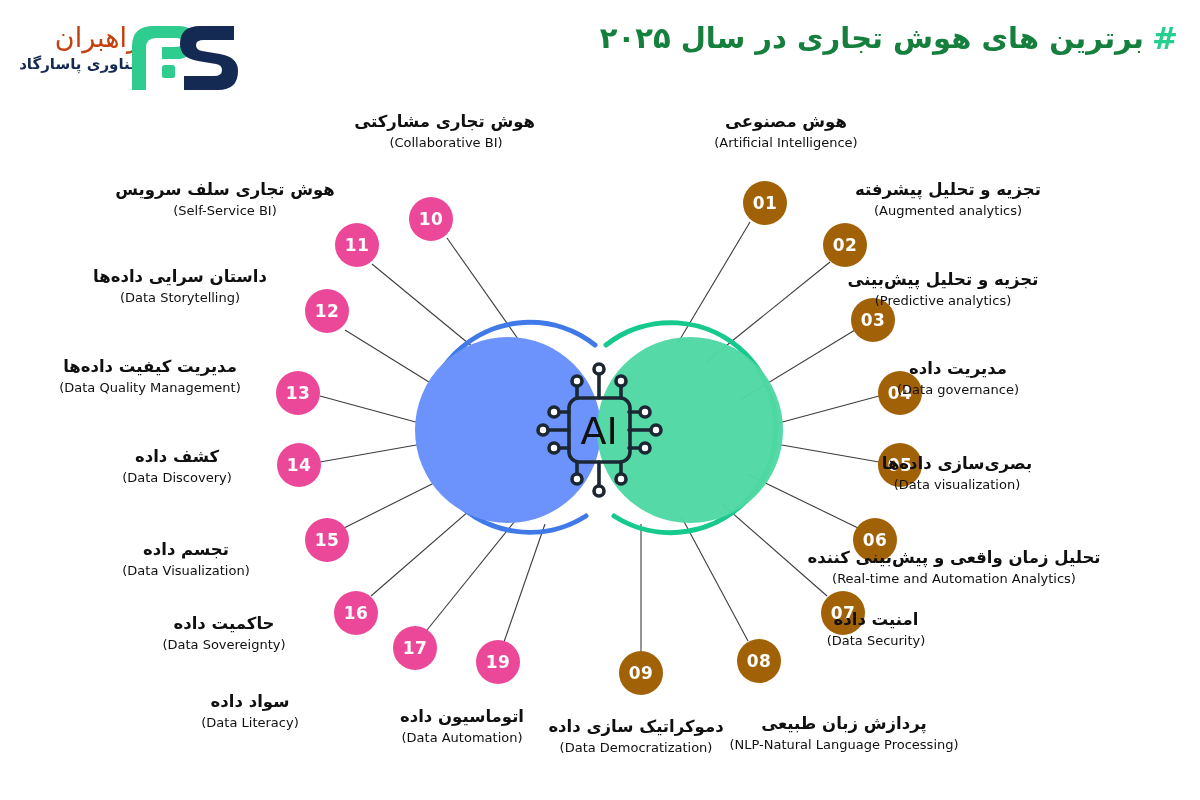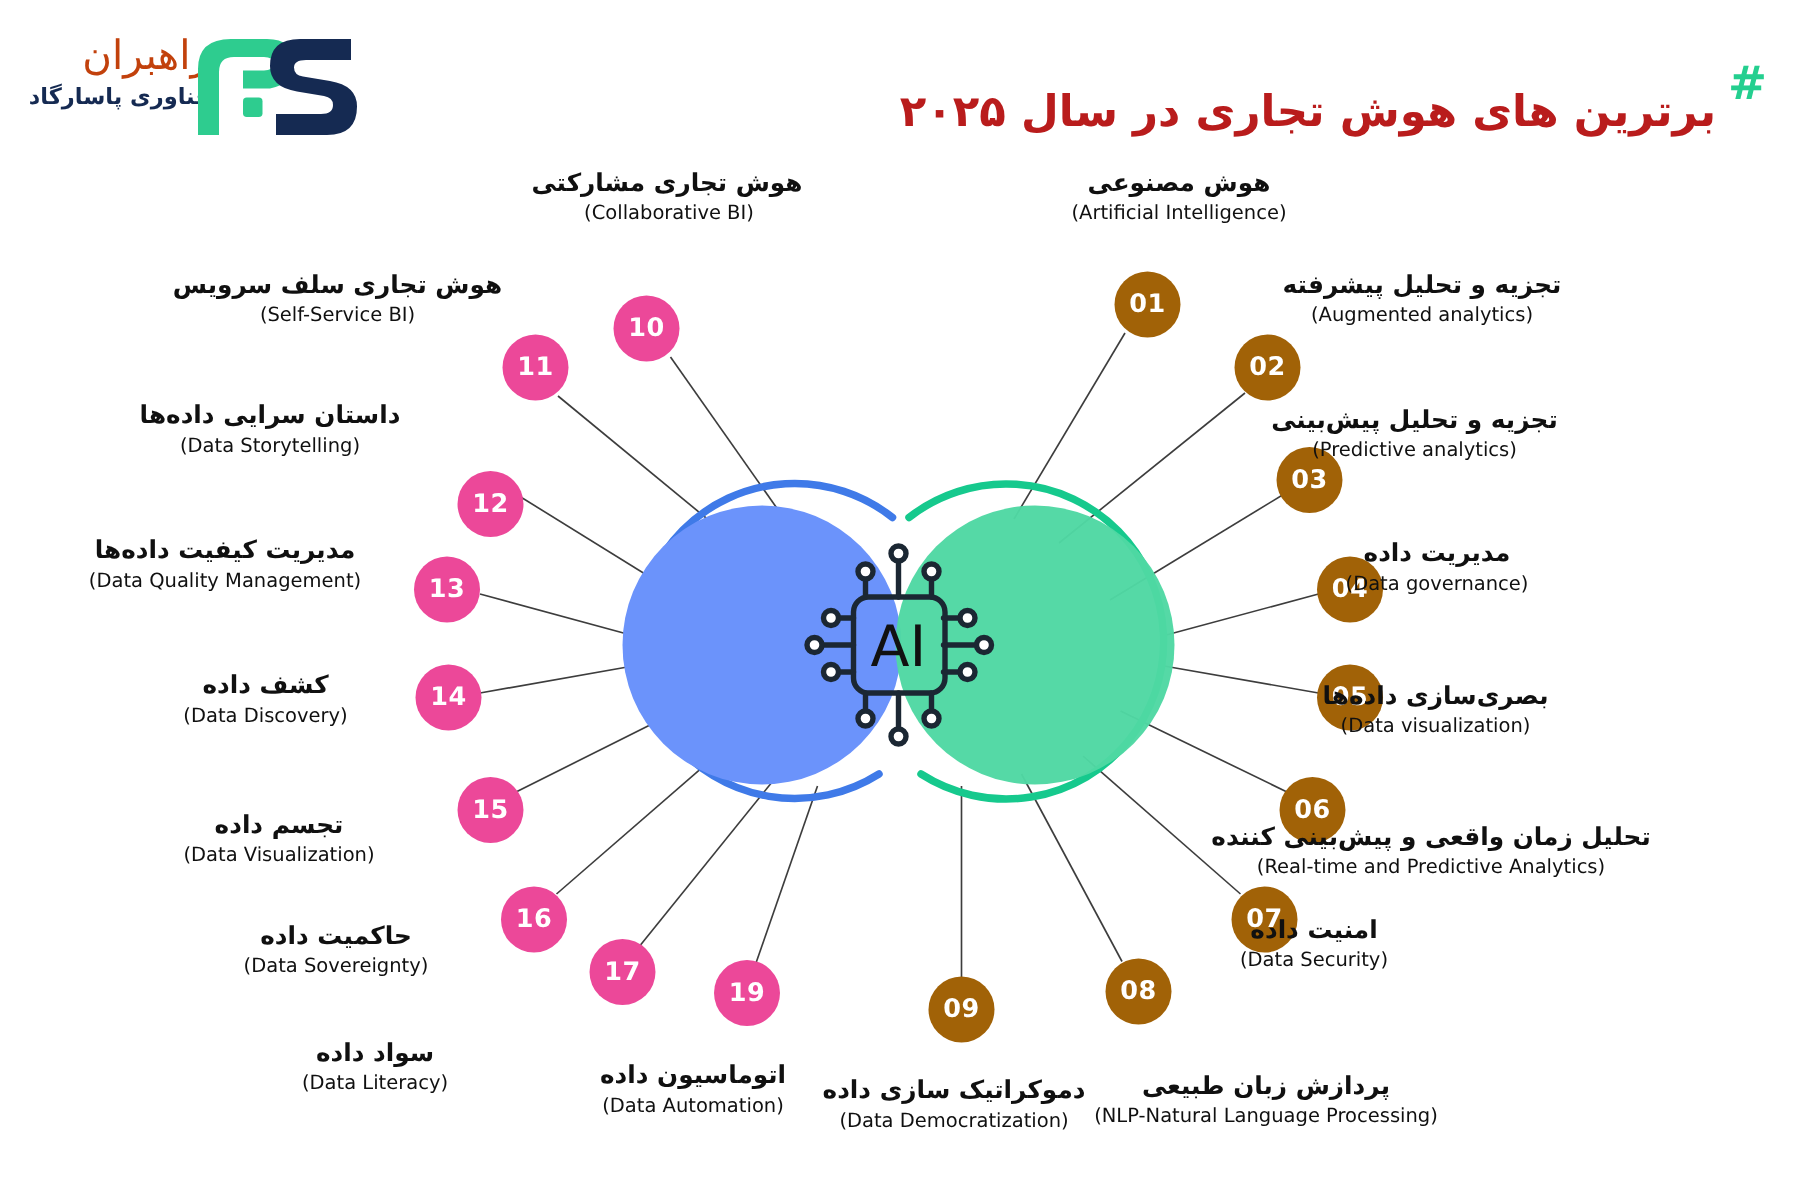--- a/index.html
+++ b/index.html
@@ -65,27 +65,26 @@
     direction: rtl;
   }
   #title-hash {
     color: #24cf8f;
     font-size: 31px;
     font-weight: 700;
     margin-left: 8px;
     line-height: 1;
   }
   #title-text {
-    color: #b91c1c;
+    color: #15803d;
     font-size: 29px;
     font-weight: 700;
     direction: rtl;
     white-space: nowrap;
     line-height: 1.15;
-    margin-top: 36px;
   }
 
   
   #diagram {
     position: absolute;
     left: 0;
     top: 0;
     width: 1200px;
     height: 800px;
   }
@@ -245,21 +244,21 @@
   <div class="badge green" style="left:619px; top:651px;">
       <span>09</span>
     </div>
 
   <div class="badge blue" style="left:409px; top:197px;">
       <span>10</span>
     </div>
   <div class="badge blue" style="left:335px; top:223px;">
       <span>11</span>
     </div>
-  <div class="badge blue" style="left:305px; top:314px;">
+  <div class="badge blue" style="left:305px; top:289px;">
       <span>12</span>
     </div>
   <div class="badge blue" style="left:276px; top:371px;">
       <span>13</span>
     </div>
   <div class="badge blue" style="left:277px; top:443px;">
       <span>14</span>
     </div>
   <div class="badge blue" style="left:305px; top:518px;">
       <span>15</span>
@@ -294,21 +293,21 @@
     <div class="en">(Data governance)</div>
   </div>
 
   <div class="label right-align" style="right:83px; top:452px; width:320px;">
     <div class="fa">بصری‌سازی داده‌ها</div>
     <div class="en">(Data visualization)</div>
   </div>
 
   <div class="label right-align" style="right:16px; top:546px; width:460px;">
     <div class="fa">تحلیل زمان واقعی و پیش‌بینی کننده</div>
-    <div class="en">(Real-time and Predictive Analytics)</div>
+    <div class="en">(Real-time and Automation Analytics)</div>
   </div>
 
   <div class="label right-align" style="right:184px; top:608px; width:280px;">
     <div class="fa">امنیت داده</div>
     <div class="en">(Data Security)</div>
   </div>
 
   <div class="label right-align" style="right:186px; top:712px; width:340px;">
     <div class="fa">پردازش زبان طبیعی</div>
     <div class="en">(NLP-Natural Language Processing)</div>

